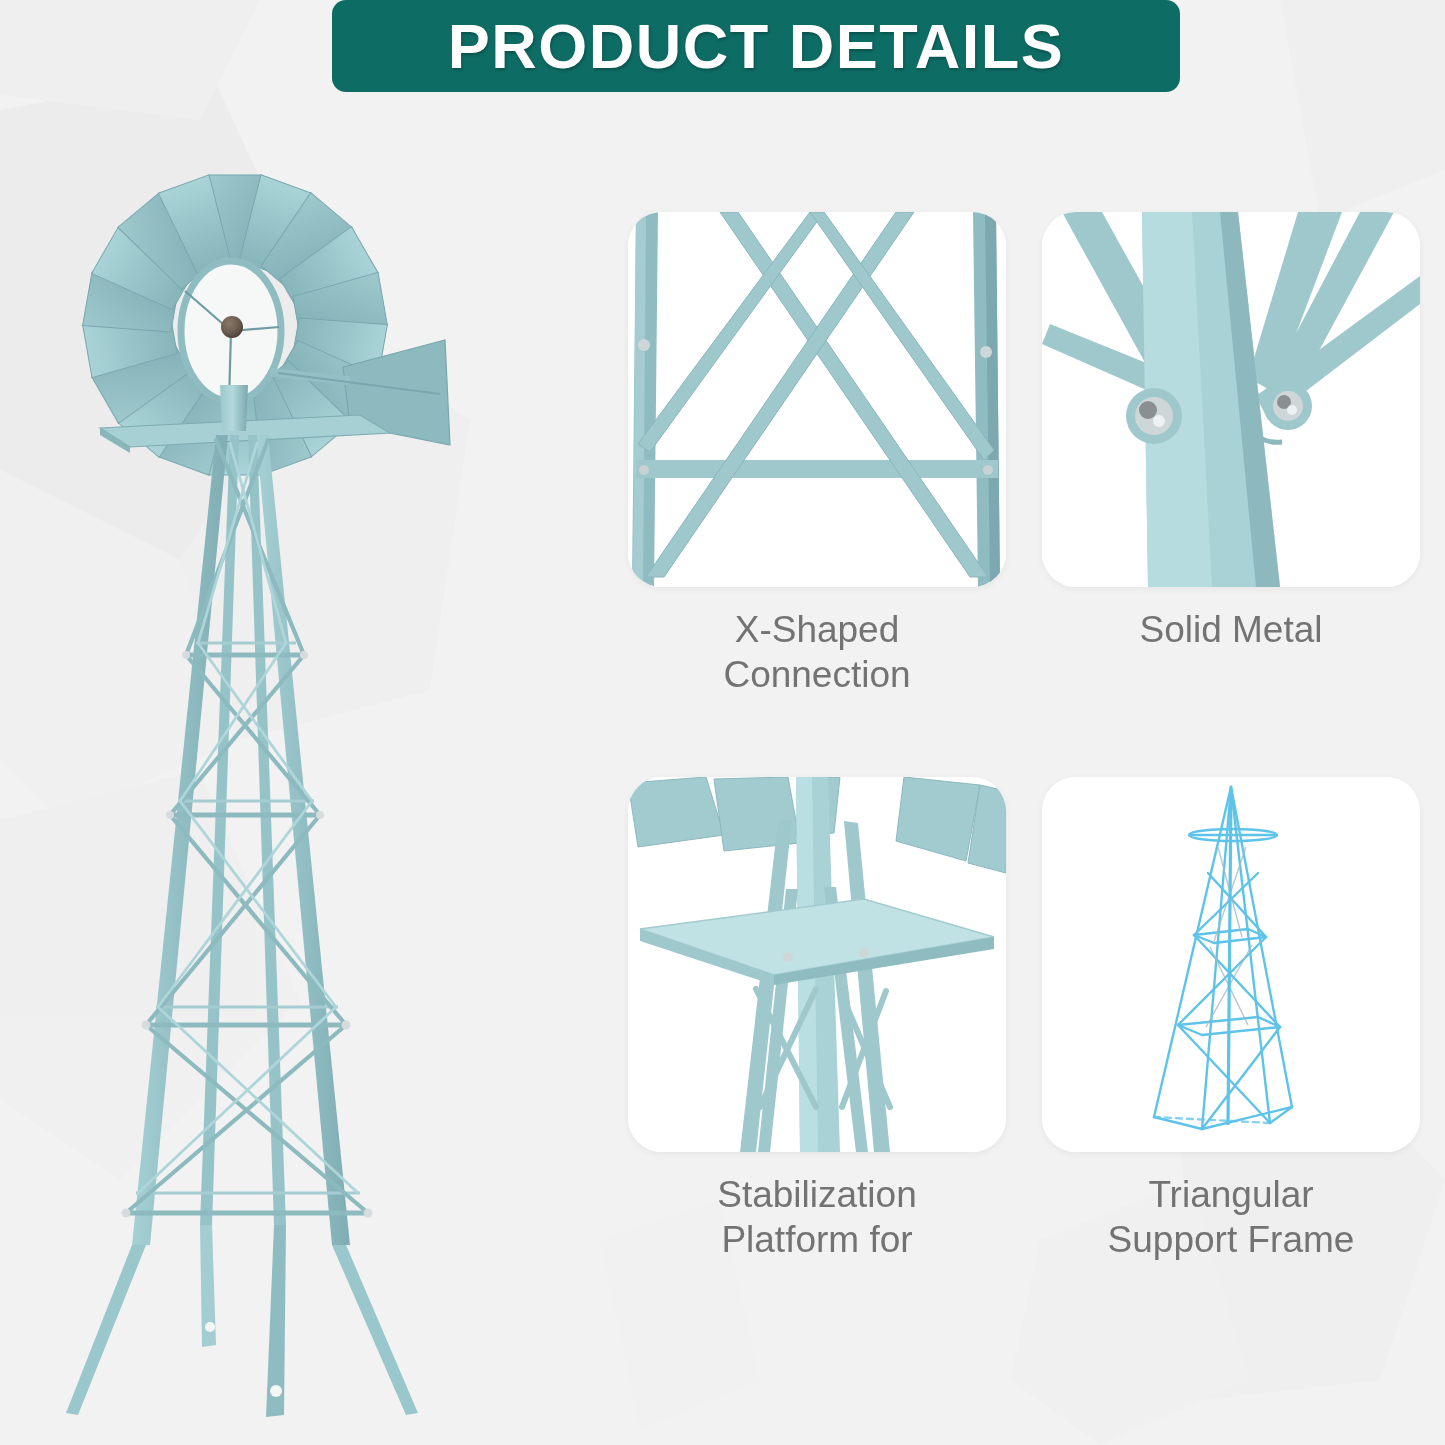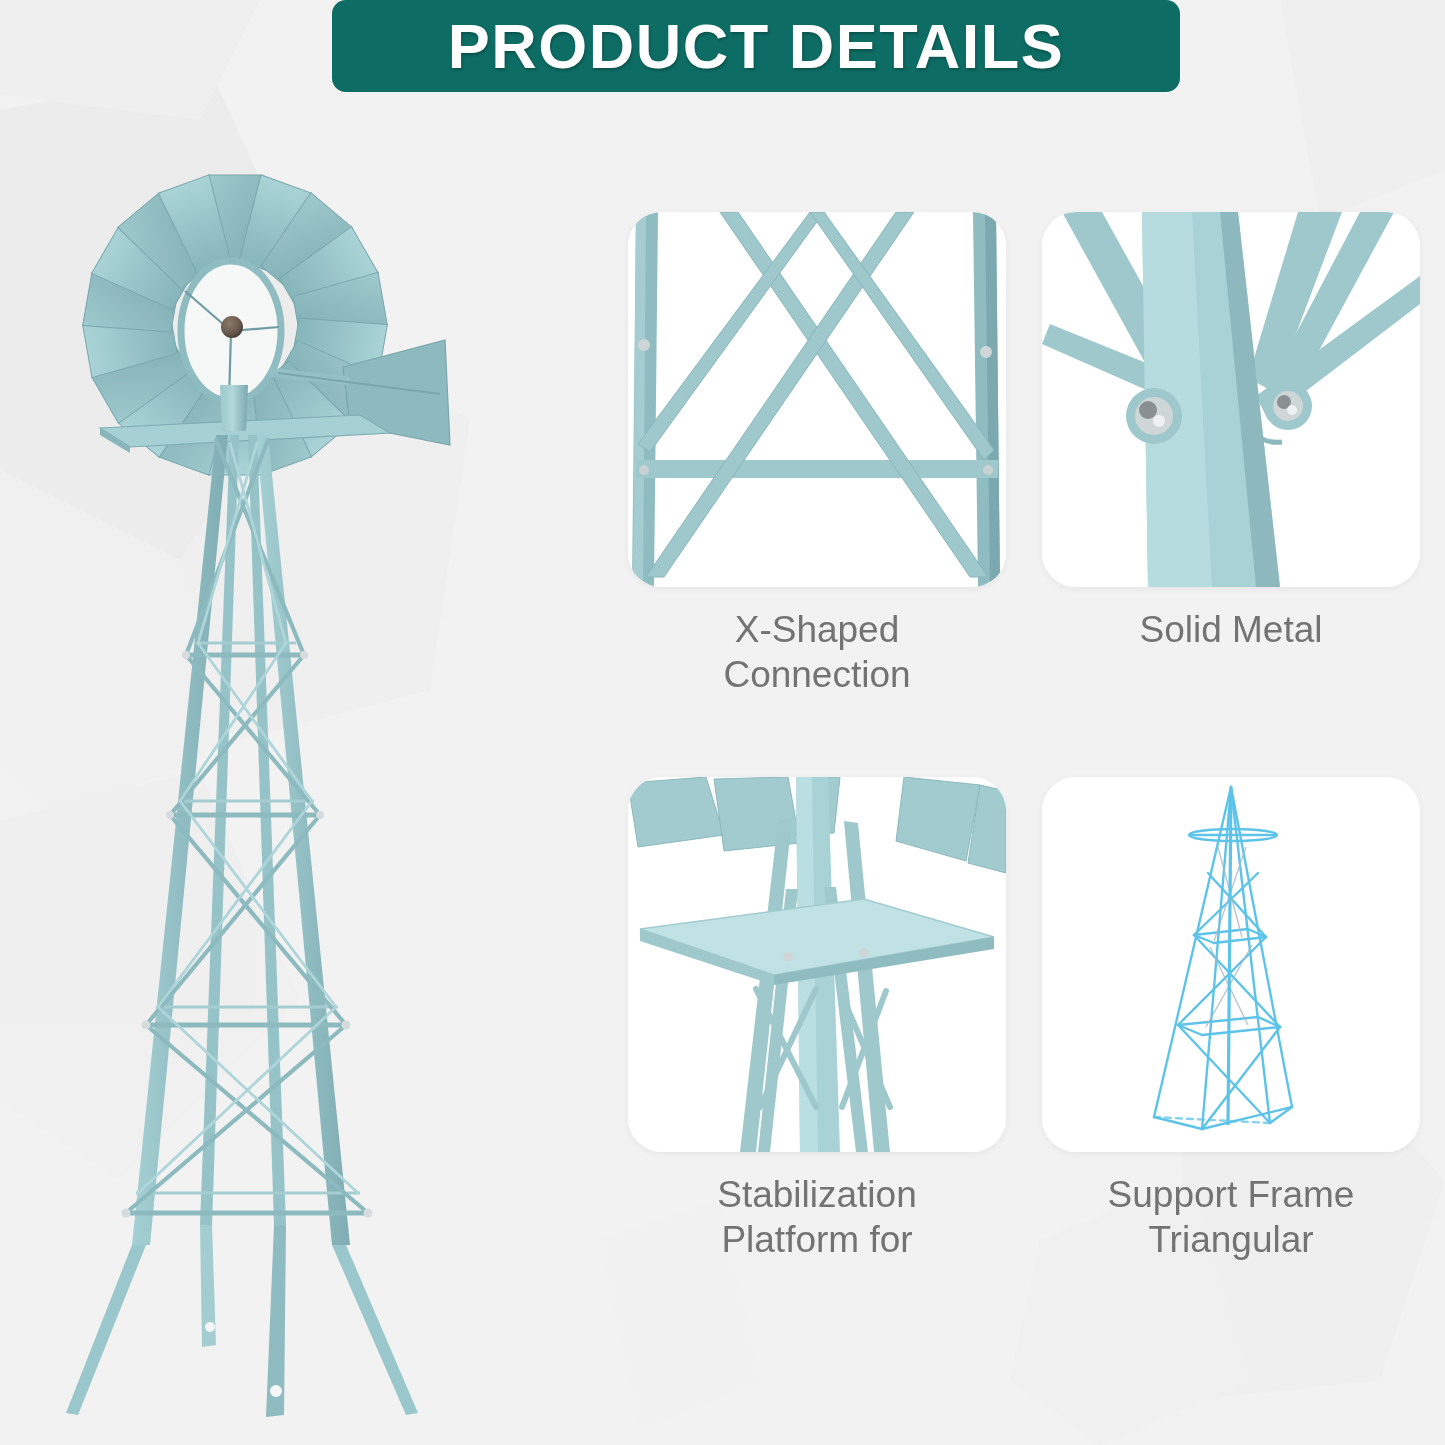--- a/index.html
+++ b/index.html
@@ -414,17 +414,17 @@
 
       <line x1="189" y1="12" x2="186" y2="348" stroke="#5ec3e8" stroke-width="3.2"></line>
     </svg>
   </div>
 
   <div class="feature-caption">
     <span class="cap-line">Stabilization</span>
     <span class="cap-line">Platform for</span>
   </div>
   <div class="feature-caption">
+    <span class="cap-line">Triangular</span>
     <span class="cap-line">Support Frame</span>
-    <span class="cap-line">Triangular</span>
   </div>
 
 </div>
 
 </body></html>

